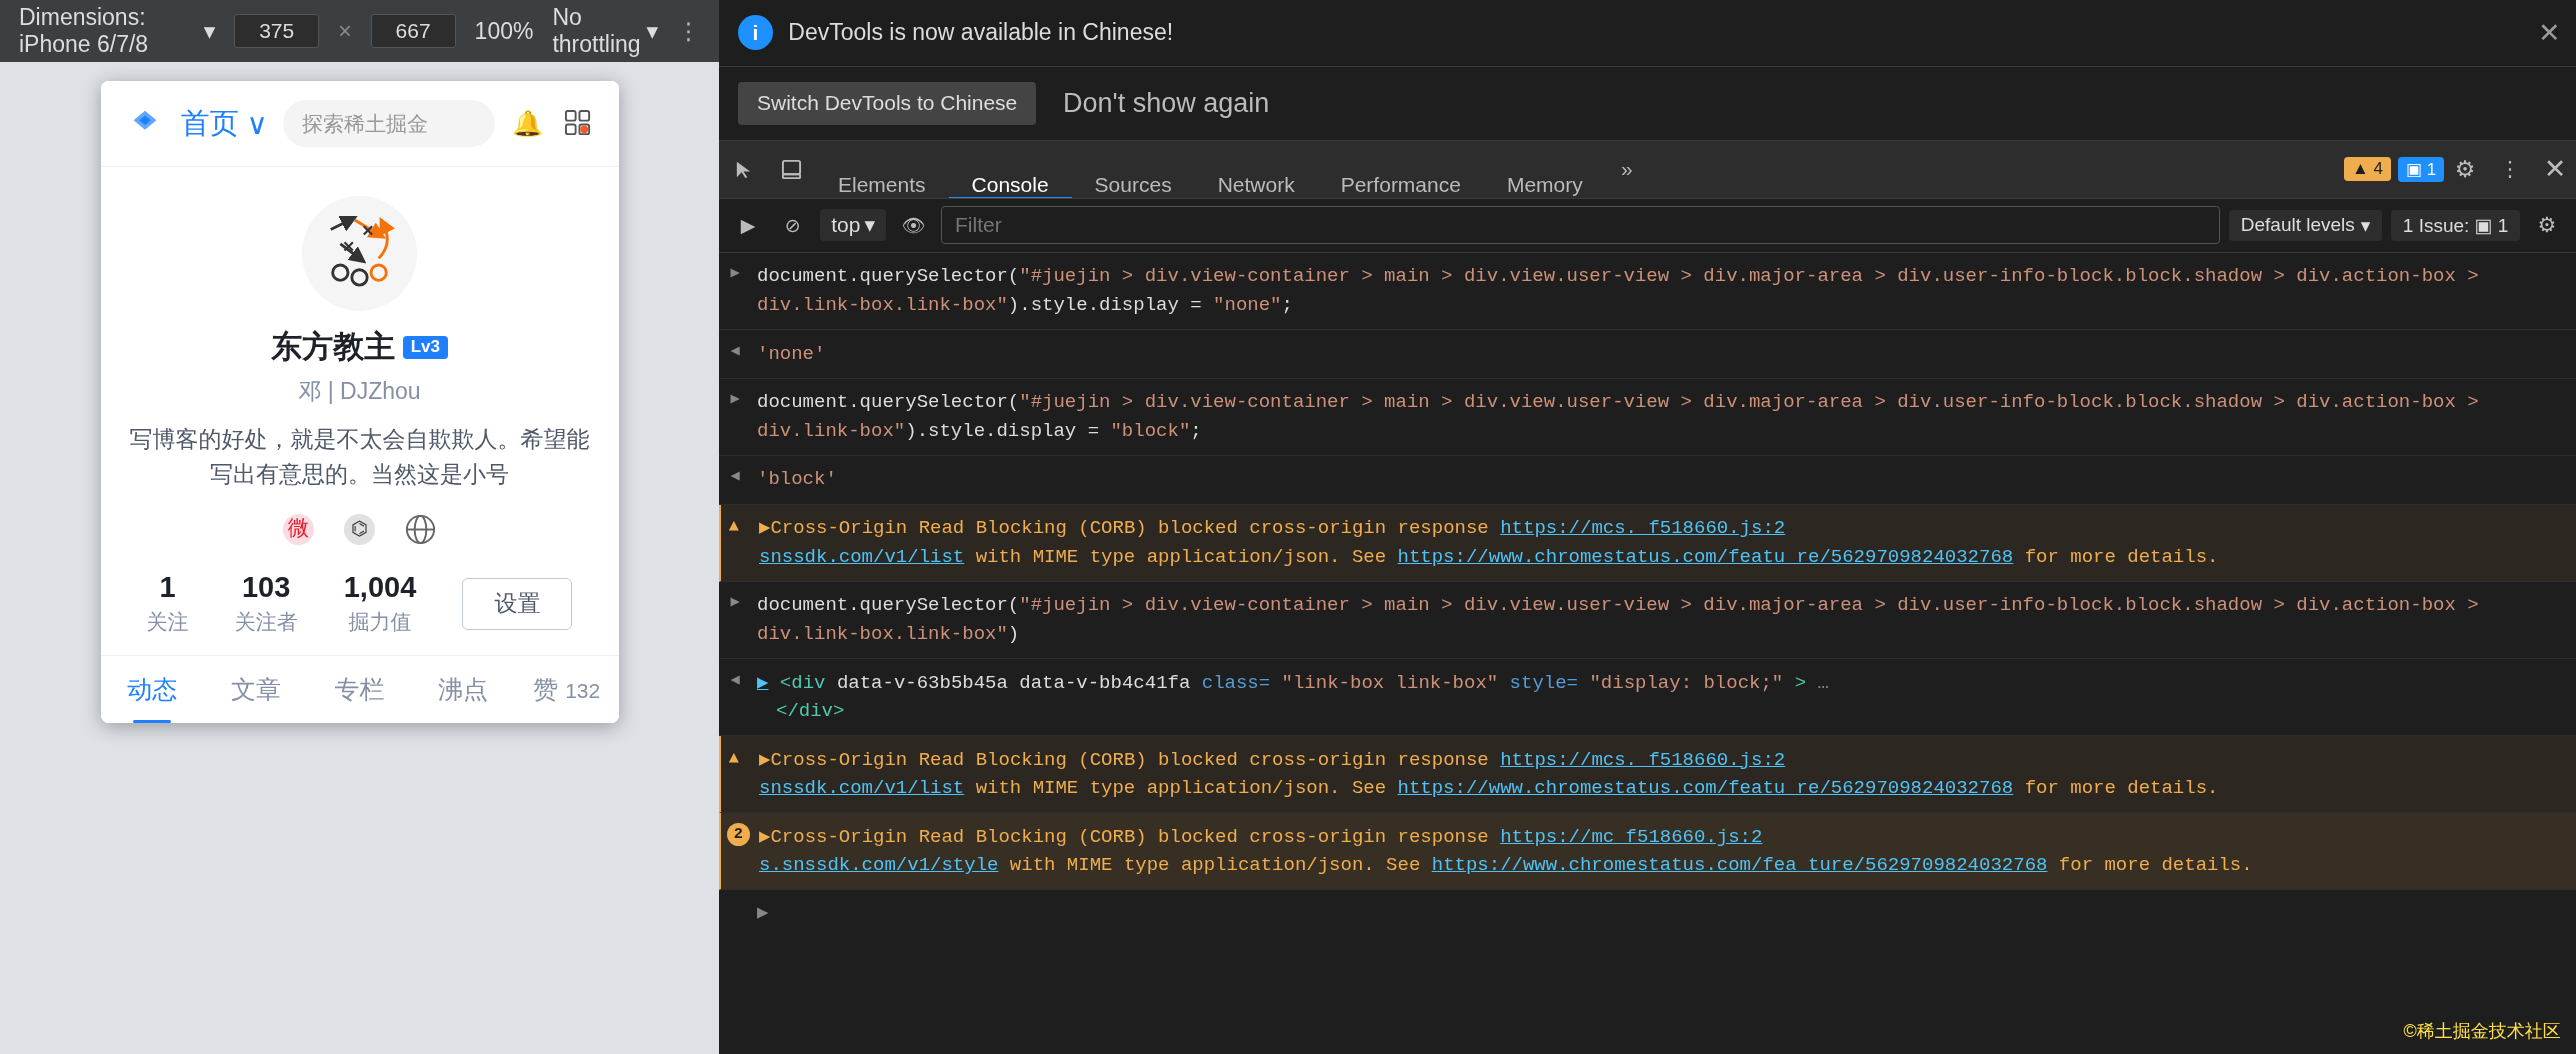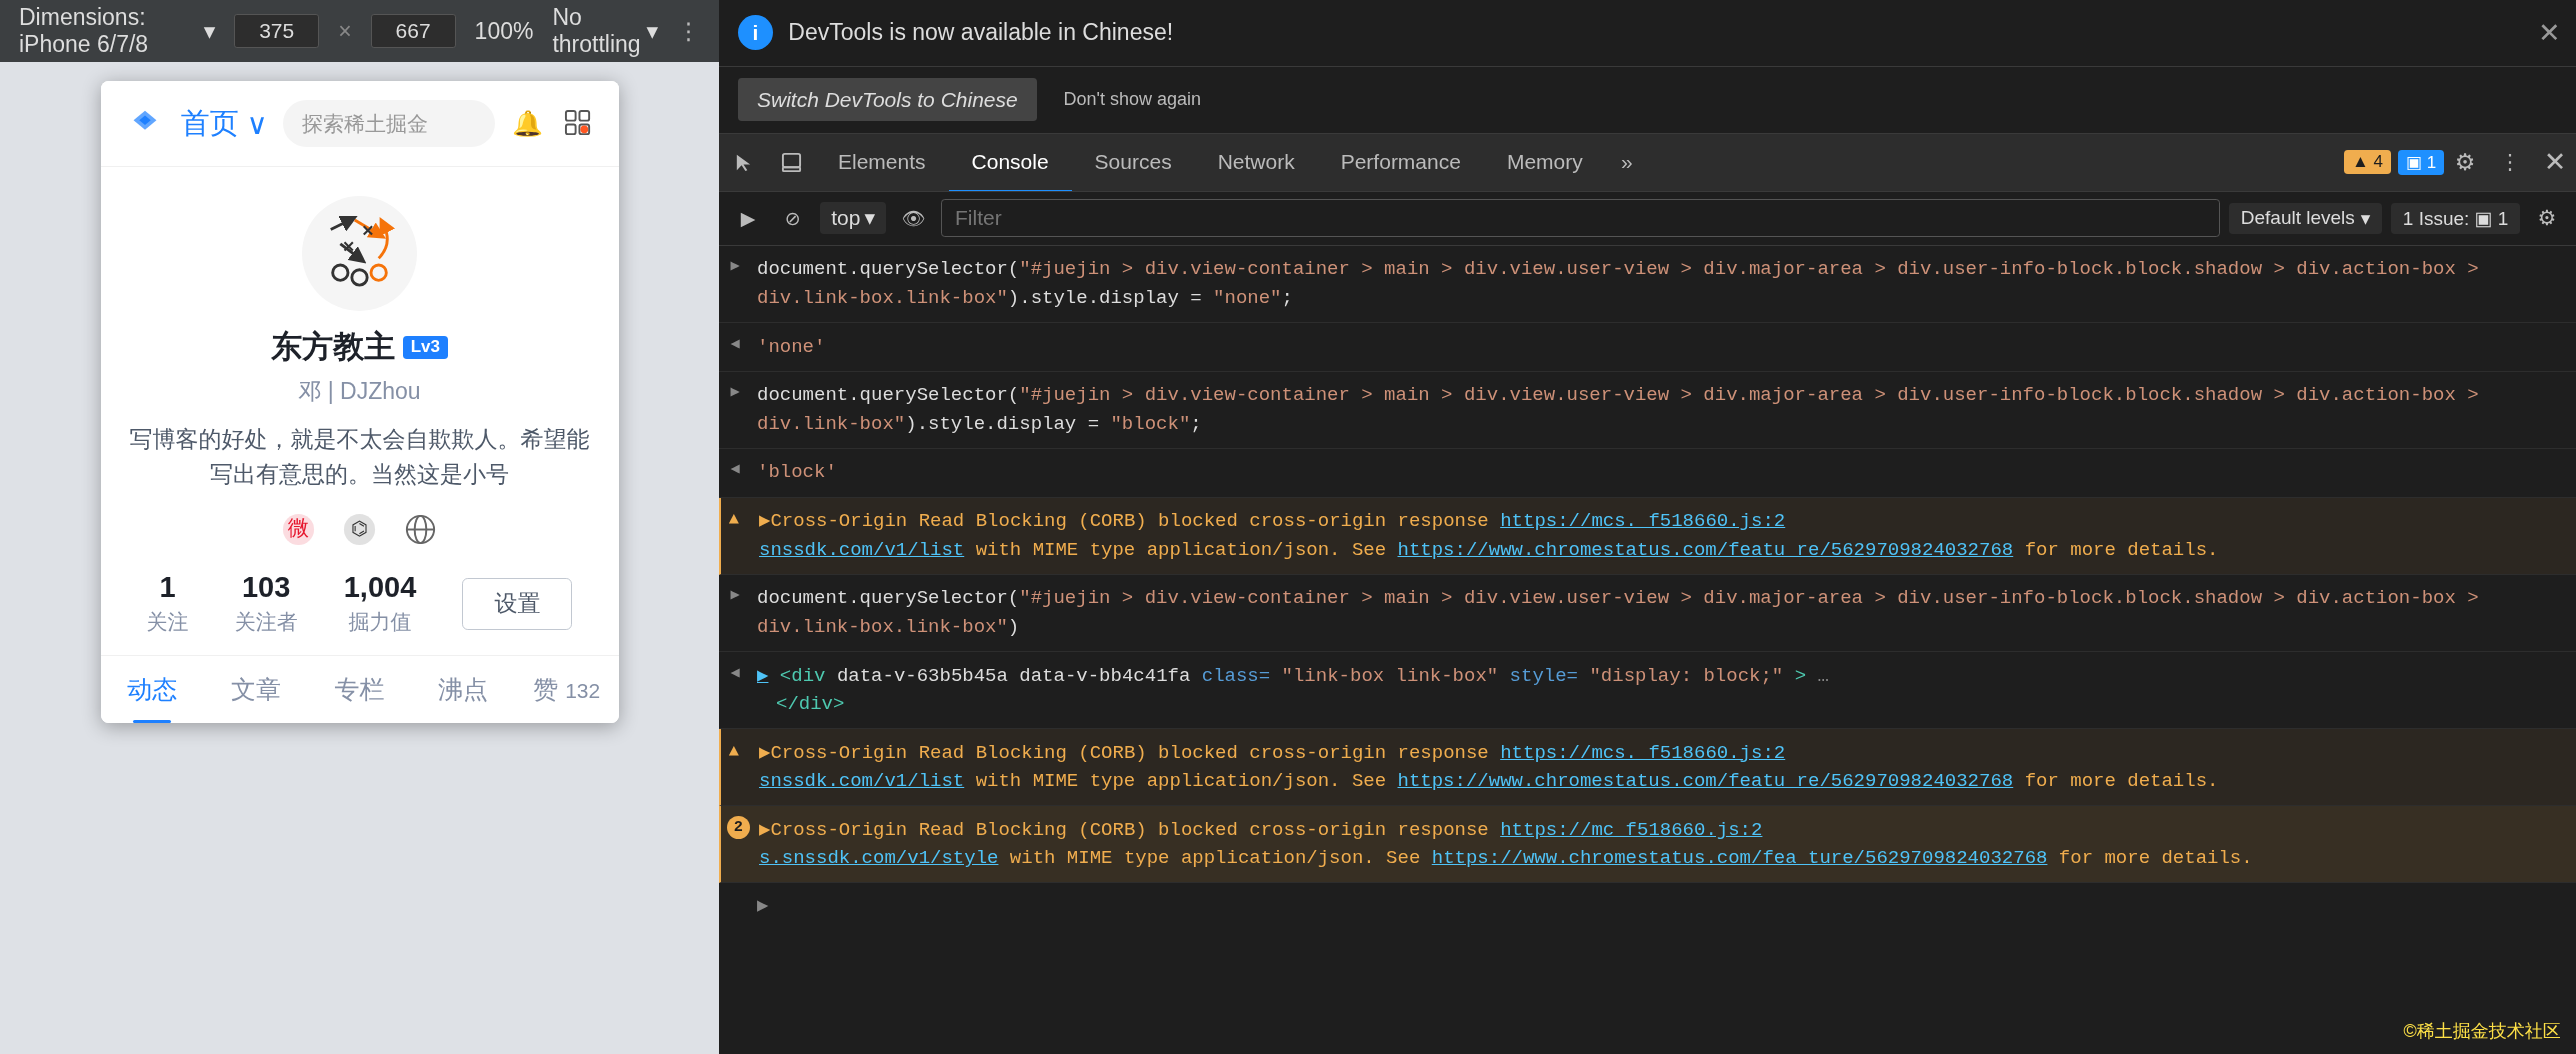--- a/index.html
+++ b/index.html
@@ -338,29 +338,28 @@
     }
 
     .lang-btn-secondary {
       background: #444;
       color: #ddd;
       border: none;
       padding: 9.6px 19px;
       font-size: 21px;
       border-radius: 3.8px;
       cursor: pointer;
-      font-style: italic;
     }
 
     .lang-btn-ghost {
       background: transparent;
       color: #bbb;
       border: none;
       padding: 9.6px 15.3px;
-      font-size: 18px;
+      font-size: 27px;
       cursor: pointer;
     }
 
     
     .devtools-tabs {
       background: #2d2d2d;
       display: flex;
       align-items: center;
       border-bottom: 1px solid #3a3a3a;
       height: 58px;
@@ -374,21 +373,21 @@
       justify-content: center;
       color: #bbb;
       cursor: pointer;
       font-size: 21px;
     }
 
     .dt-tab {
       padding: 0 23px;
       height: 100%;
       display: flex;
-      align-items: center;
+      align-items: flex-end;
       color: #bbb;
       font-size: 21px;
       cursor: pointer;
       border-bottom: 1.9px solid transparent;
     }
 
     .dt-tab.active {
       color: #fff;
       border-bottom: 1.9px solid #1e90ff;
     }

